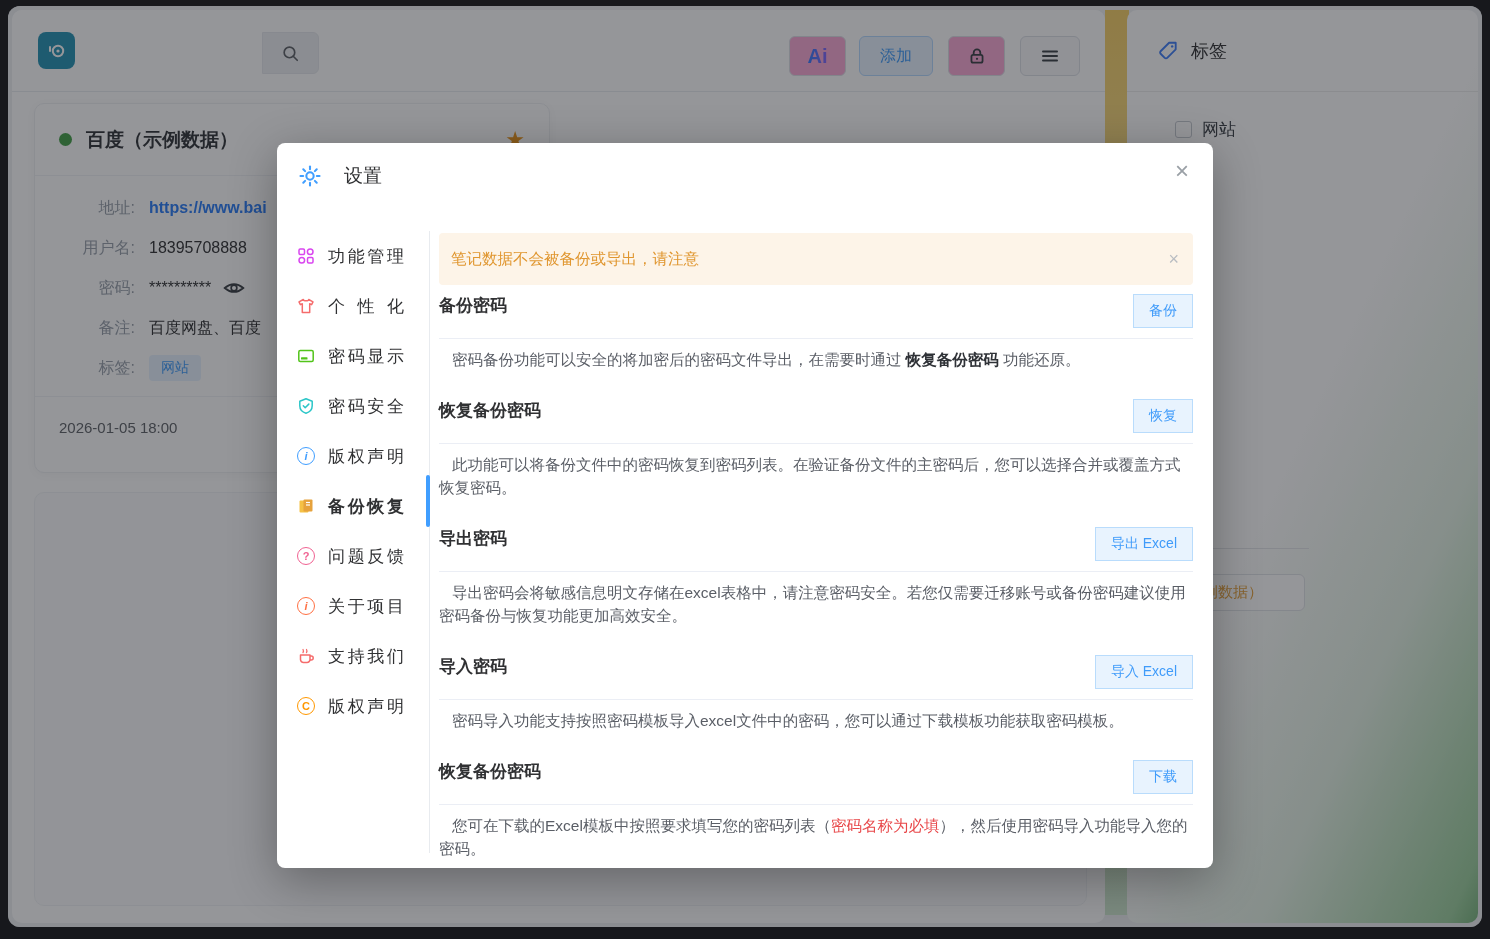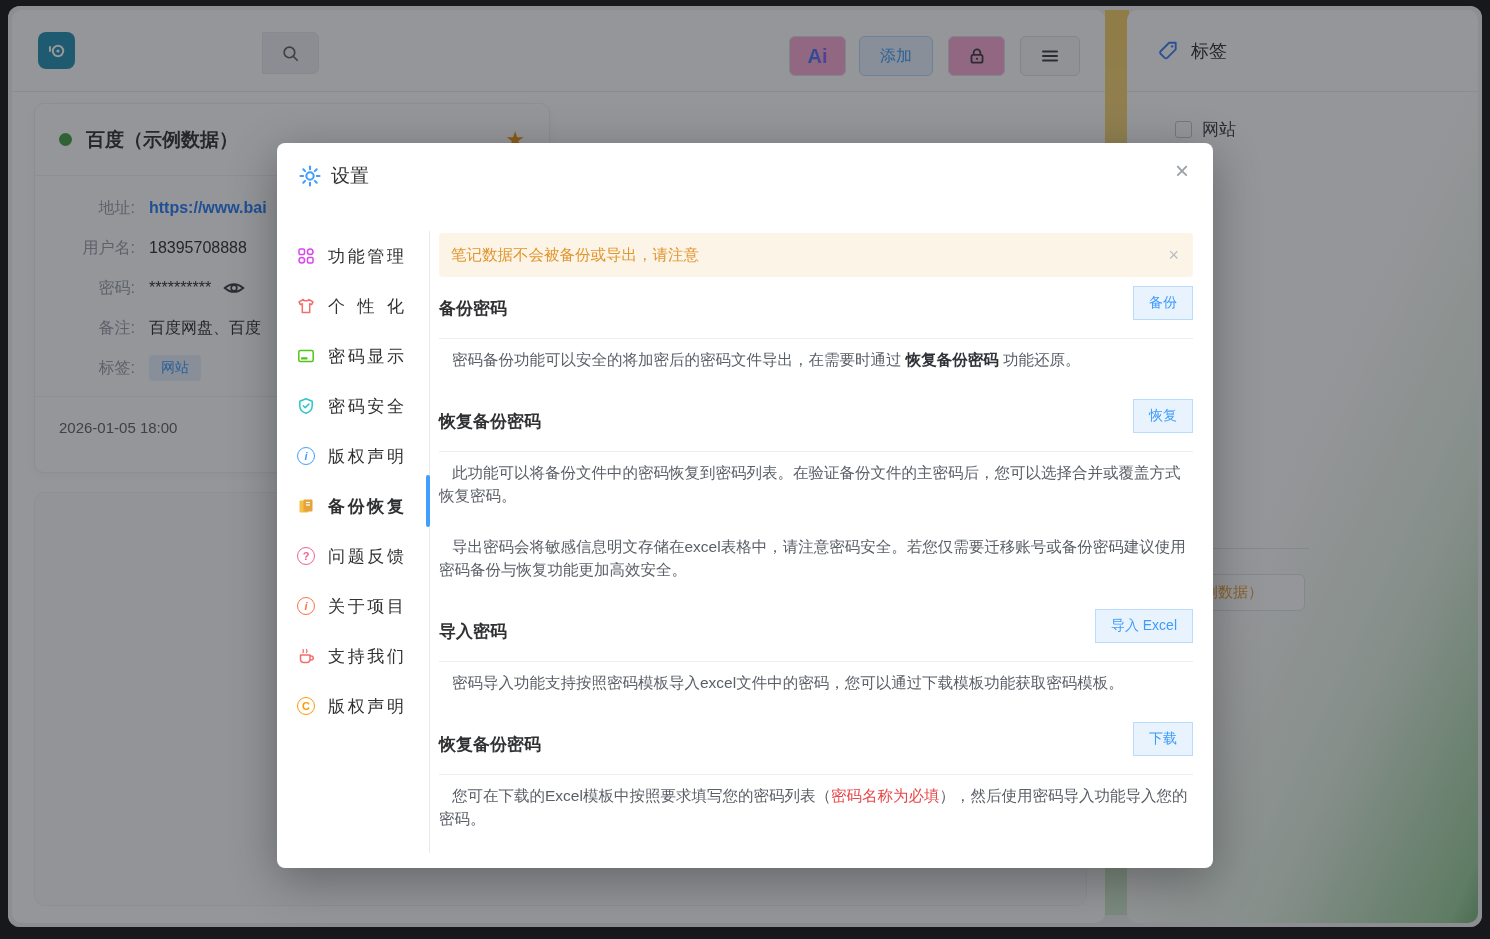--- a/index.html
+++ b/index.html
@@ -78,45 +78,45 @@
     color:#e6a23c; font-size:15px; cursor:pointer; white-space:nowrap; overflow:hidden; }
 
   
   .overlay { position:absolute; inset:0; background:rgba(24,27,32,0.46); z-index:5; }
 
   
   .modal { position:absolute; left:277px; top:143px; width:936px; height:725px;
     background:#fff; border-radius:8px; z-index:10;
     box-shadow:0 12px 48px rgba(0,0,0,0.32); }
   .modal-header { position:absolute; left:22px; top:20px; display:flex; align-items:center; gap:10px; }
-  .modal-title { font-size:19px; color:#303133; }
+  .modal-title { font-size:19px; color:#303133;margin-left:13px; }
   .modal-close { position:absolute; right:20px; top:12px; font-size:24px; color:#9aa0a6;
     cursor:pointer; line-height:1; padding:4px; }
 
   .modal-nav { position:absolute; left:20px; top:88px; width:130px; }
   .nav-item { height:50px; display:flex; align-items:center; gap:13px; cursor:pointer; }
   .nav-label { font-size:17px; color:#303133; width:76px; text-align:justify; text-align-last:justify; }
   .nav-item.active .nav-label { font-weight:600; }
   .circle-ic { width:18px; height:18px; border-radius:50%; border:1.7px solid currentColor;
     font-size:11px; font-weight:700; display:flex; align-items:center; justify-content:center;
     line-height:1; flex:none; font-style:italic; }
   .circle-ic.up { font-style:normal; }
   .nav-vline { position:absolute; left:152px; top:88px; height:622px; width:1px; background:#e8ebef; }
   .nav-active-bar { position:absolute; left:149px; top:332px; height:52px; width:4px;
     background:#409eff; border-radius:2px; }
 
   .modal-content { position:absolute; left:162px; top:90px; width:754px; }
-  .banner { height:44px; background:#fdf4e8; border-radius:4px; display:flex; align-items:center; }
+  .banner { height:52px; background:#fdf4e8; border-radius:4px; display:flex; align-items:center; }
   .banner-text { margin-left:12px; color:#e0962f; font-size:15.5px; }
   .banner-close { margin-left:auto; margin-right:14px; color:#b9bdc2; font-size:18px; cursor:pointer; line-height:1; }
 
   .section { margin-top:28px; }
   .section.first { margin-top:9px; }
-  .section-head { display:flex; align-items:flex-end; justify-content:space-between;
-    padding-bottom:18px; border-bottom:1px solid #ebeef5; }
+  .section-head { display:flex; align-items:flex-start; justify-content:space-between;
+    padding-bottom:10px; border-bottom:1px solid #ebeef5; }
   .section-title { font-size:17px; font-weight:700; color:#303133; }
   .sec-btn { background:#e8f3fe; border:1px solid #b9dcfc; color:#3f9bfa; border-radius:0;
     font-size:14px; padding:7px 15px; cursor:pointer; font-family:inherit; white-space:nowrap; }
   .section-desc { margin-top:9px; font-size:15.5px; color:#5a5e66; line-height:23px; text-indent:13px; }
   .em-bold { font-weight:700; color:#2f3237; }
   .em-red { color:#e84749; }
 
   svg { display:block; }
 </style>
 </head>
@@ -357,20 +357,24 @@
 
     <div class="section">
       <div class="section-head">
         <span class="section-title">恢复备份密码</span>
         <button class="sec-btn">恢复</button>
       </div>
       <p class="section-desc"><span>此功能可以将备份文件中的密码恢复到密码列表。在验证备份文件的主密码后，您可以选择合并或覆盖方式恢复密码。</span></p>
     </div>
 
     <div class="section">
+      <div class="section-head">
+        <span class="section-title">导出密码</span>
+        <button class="sec-btn">导出 Excel</button>
+      </div>
       <p class="section-desc"><span>导出密码会将敏感信息明文存储在excel表格中，请注意密码安全。若您仅需要迁移账号或备份密码建议使用密码备份与恢复功能更加高效安全。</span></p>
     </div>
 
     <div class="section">
       <div class="section-head">
         <span class="section-title">导入密码</span>
         <button class="sec-btn">导入 Excel</button>
       </div>
       <p class="section-desc"><span>密码导入功能支持按照密码模板导入excel文件中的密码，您可以通过下载模板功能获取密码模板。</span></p>
     </div>

